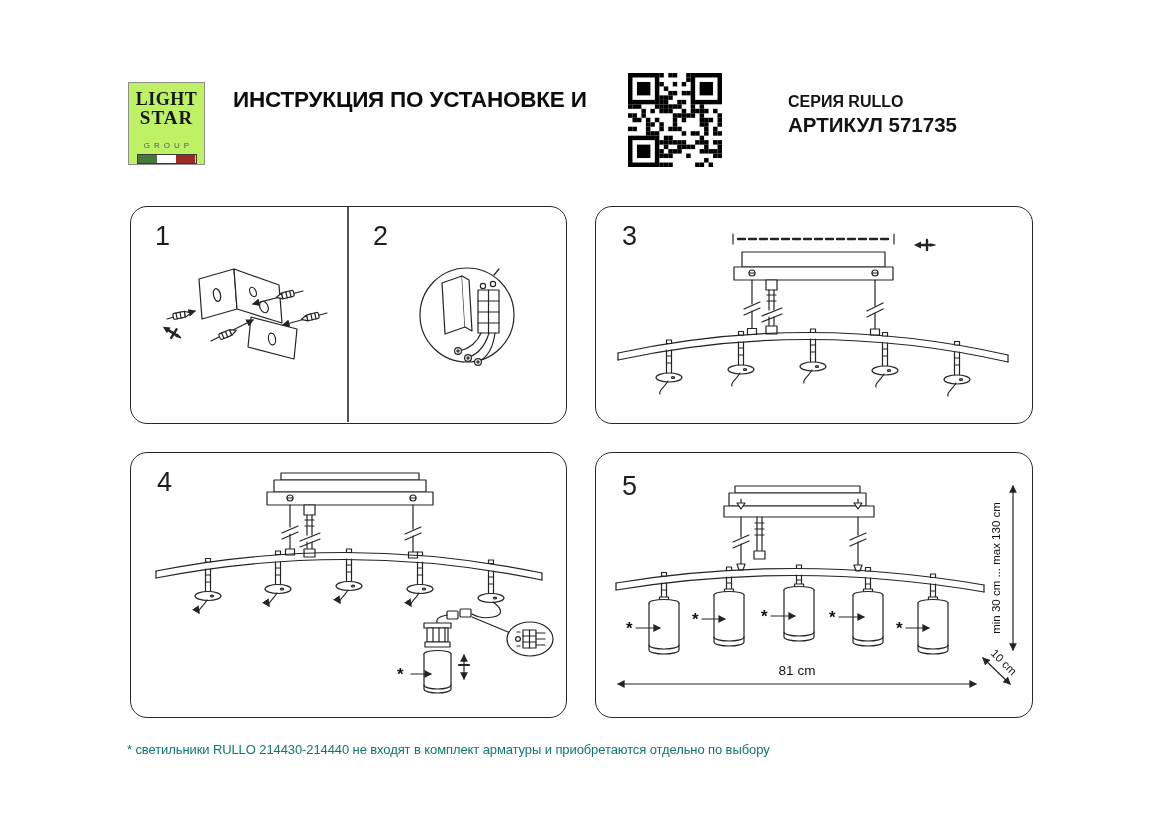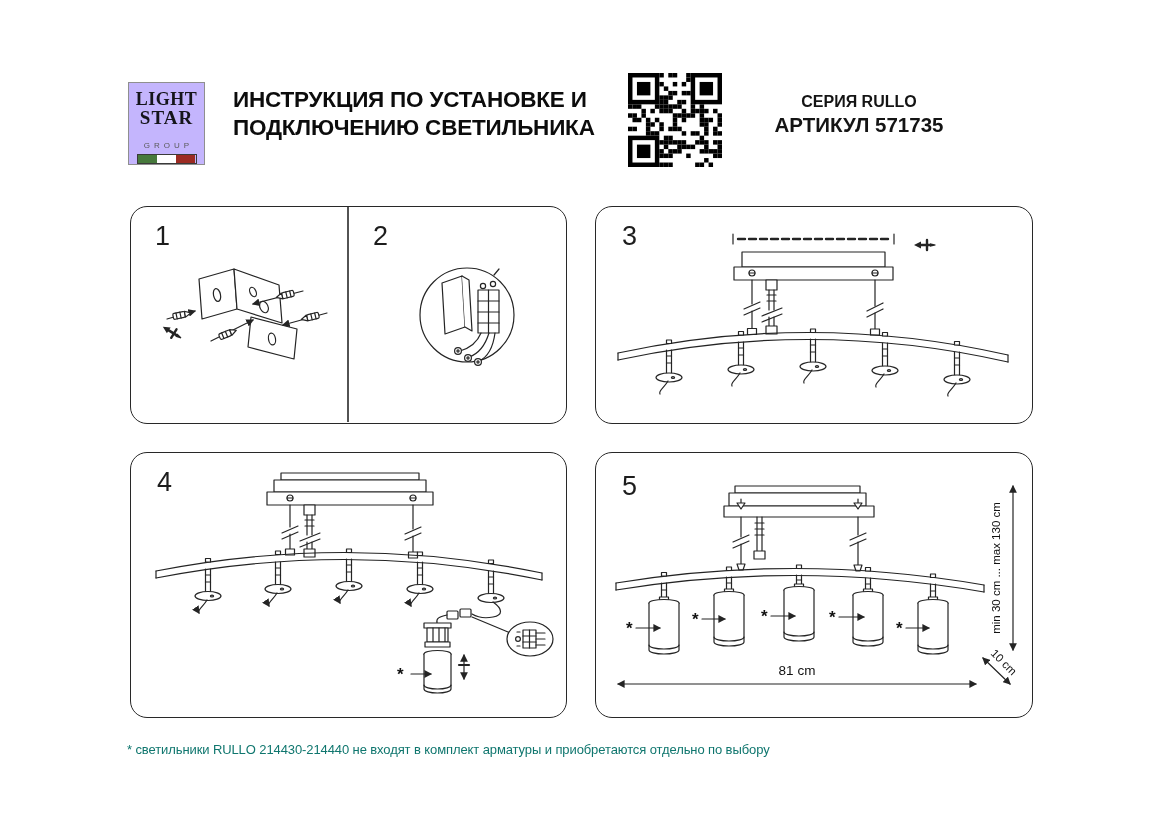--- a/index.html
+++ b/index.html
@@ -1,31 +1,31 @@
 <!DOCTYPE html>
 <html><head>
 <meta charset="utf-8">
 <style>
   html,body{margin:0;padding:0;background:#fff;}
   .stage{position:relative;width:1169px;height:819px;background:#fff;overflow:hidden;
          font-family:"Liberation Sans",sans-serif;color:#111;}
   
   .logo-box{position:absolute;left:128px;top:82px;width:77px;height:83px;
-            border:1px solid #8f8f8f;background:#c4b5fd;text-align:center;box-sizing:border-box;}
+            border:1px solid #8f8f8f;background:#bef264;text-align:center;box-sizing:border-box;}
   .logo-light{margin-top:7px;font-family:"Liberation Serif",serif;font-weight:700;
               font-size:18px;line-height:18px;letter-spacing:.5px;color:#15151a;}
   .logo-star{font-family:"Liberation Serif",serif;font-weight:700;font-size:19px;
              line-height:19px;letter-spacing:1px;color:#15151a;}
   .logo-group{margin-top:14px;font-size:8px;letter-spacing:4px;color:#5a5a5a;padding-left:4px;}
   .logo-flag{margin:4px auto 0;width:58px;height:8px;border:1px solid #3a3a3a;display:flex;}
   .logo-flag span{flex:1;}
   .main-title{position:absolute;left:233px;top:86px;font-size:22.5px;font-weight:700;
               line-height:28px;color:#0c0c0c;letter-spacing:-0.2px;}
   .qr-wrap{position:absolute;left:628px;top:73px;width:94px;height:94px;}
-  .right-head{position:absolute;left:764px;top:93px;width:190px;text-align:center;}
+  .right-head{position:absolute;left:788px;top:93px;width:190px;}
   .series{font-size:16px;font-weight:700;color:#141414;}
   .article{margin-top:2px;font-size:20.5px;font-weight:700;color:#141414;}
   
   .panel{position:absolute;border:1.6px solid #282828;border-radius:17px;background:#fff;box-sizing:border-box;}
   #panel12{left:130px;top:206px;width:437px;height:218px;}
   #panel3 {left:595px;top:206px;width:438px;height:218px;}
   #panel4 {left:130px;top:452px;width:437px;height:266px;}
   #panel5 {left:595px;top:452px;width:438px;height:266px;}
   .step-num{position:absolute;font-size:27px;color:#1d1d1d;}
   .draw{position:absolute;left:0;top:0;}
@@ -44,21 +44,20 @@
     <div class="logo-group">GROUP</div>
     <div class="logo-flag">
       <span style="background:#47793c"></span>
       <span style="background:#ffffff"></span>
       <span style="background:#9c2b23"></span>
     </div>
   </div>
 
   <div class="main-title">
     <div>ИНСТРУКЦИЯ ПО УСТАНОВКЕ И</div>
-    <div>ПОДКЛЮЧЕНИЮ СВЕТИЛЬНИКА</div>
   </div>
 
   <div class="qr-wrap"><svg width="94" height="94" viewBox="0 0 94 94">
         <g fill="#000">
           <rect x="31.33" y="0.00" width="4.48" height="4.48"></rect>
           <rect x="40.29" y="0.00" width="4.48" height="4.48"></rect>
           <rect x="44.76" y="0.00" width="4.48" height="4.48"></rect>
           <rect x="58.19" y="0.00" width="4.48" height="4.48"></rect>
           <rect x="58.19" y="4.48" width="4.48" height="4.48"></rect>
           <rect x="31.33" y="8.95" width="4.48" height="4.48"></rect>

